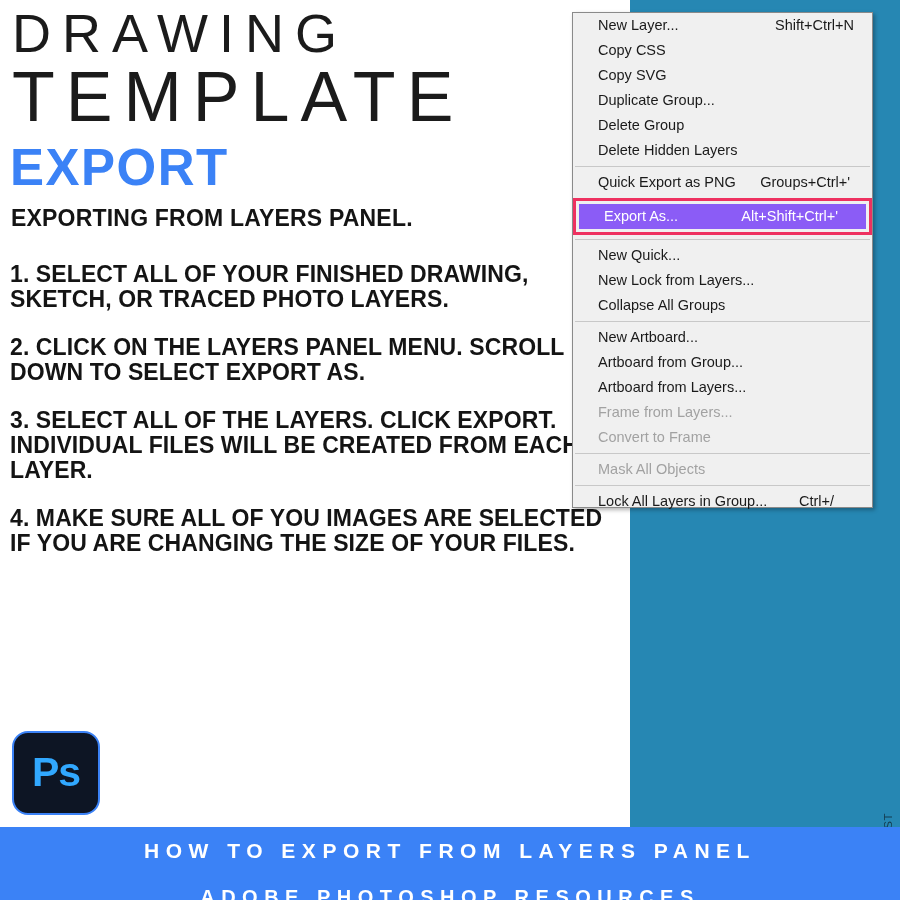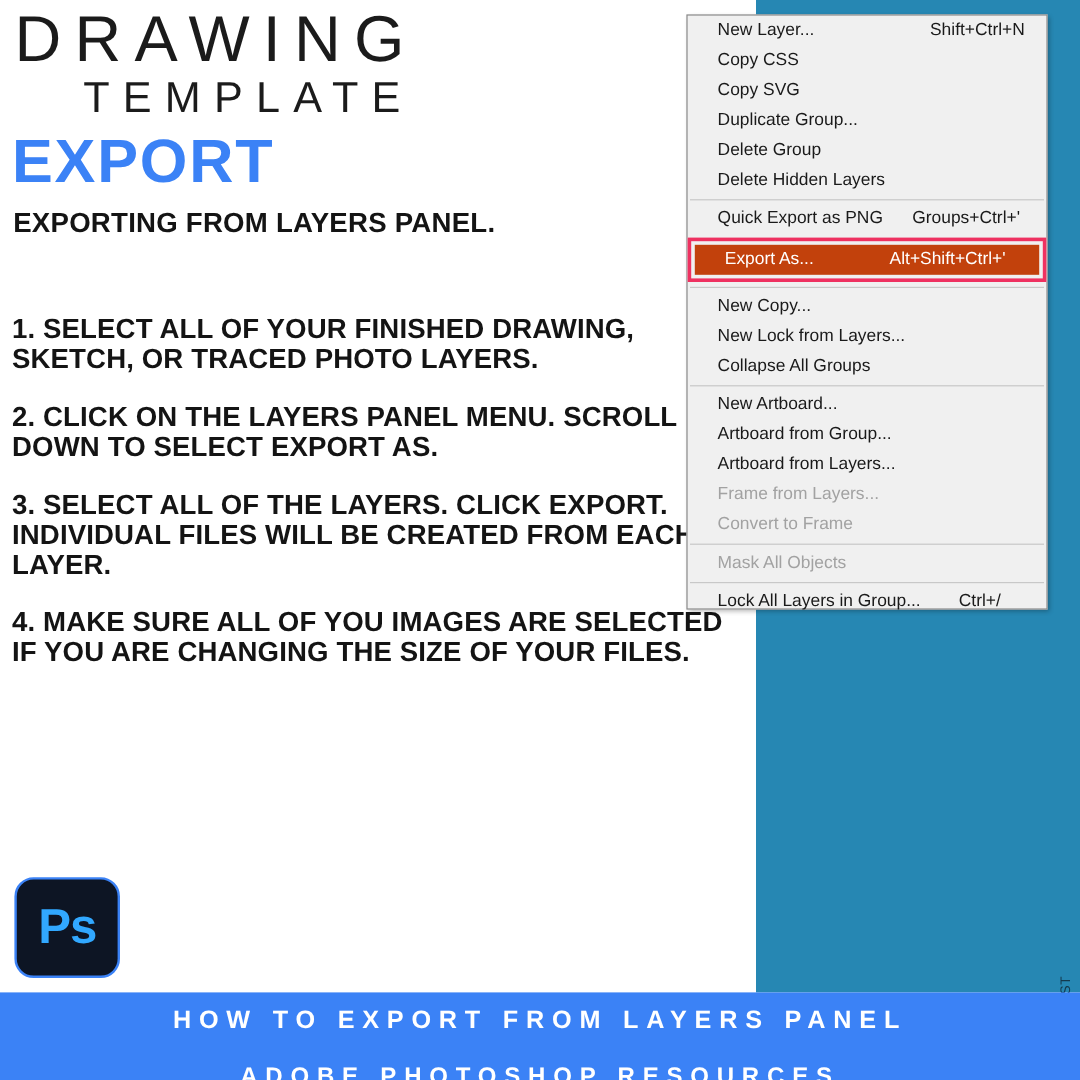--- a/index.html
+++ b/index.html
@@ -57,21 +57,21 @@
     color: #1b1b1b;
     line-height: 0.96;
     white-space: nowrap;
   }
   #title-line1 {
     font-size: 54px;
     letter-spacing: 11px;
     margin: 0 0 4px 2px;
   }
   #title-line2 {
-    font-size: 36px;
+    font-size: 70px;
     letter-spacing: 11px;
     margin: 0 0 0 2px;
     text-align: center;
     width: 390px;
   }
   #title-export {
     font-family: "Liberation Sans", sans-serif;
     font-weight: bold;
     font-size: 51px;
     letter-spacing: 1.5px;
@@ -200,21 +200,21 @@
   #export-as-wrap {
     position: relative;
     margin: 3px 0 0 0;
     padding: 3px;
     border: 3px solid #EE3160;
     box-sizing: border-box;
     background: #f0f0f0;
     width: 100%;
   }
   #menu-item-export-as {
-    background: #c2410c;
+    background: #8b5cf6;
     color: #ffffff;
     height: 25px;
     line-height: 25px;
   }
   #menu-item-export-as .accel { color: #ffffff; right: 4px; }
 </style>
 </head>
 <body>
 
 <div id="page">
@@ -273,21 +273,21 @@
     <div id="export-as-wrap">
       <div class="menu-item" id="menu-item-export-as">
         <span>Export As...</span>
         <span class="accel" style="right:28px;">Alt+Shift+Ctrl+'</span>
       </div>
     </div>
 
     <div class="menu-sep" style="margin-top:4px;"></div>
 
     <div class="menu-item">
-      <span>New Copy...</span>
+      <span>New Quick...</span>
     </div>
     <div class="menu-item">
       <span>New Lock from Layers...</span>
     </div>
     <div class="menu-item">
       <span>Collapse All Groups</span>
     </div>
 
     <div class="menu-sep"></div>
 

